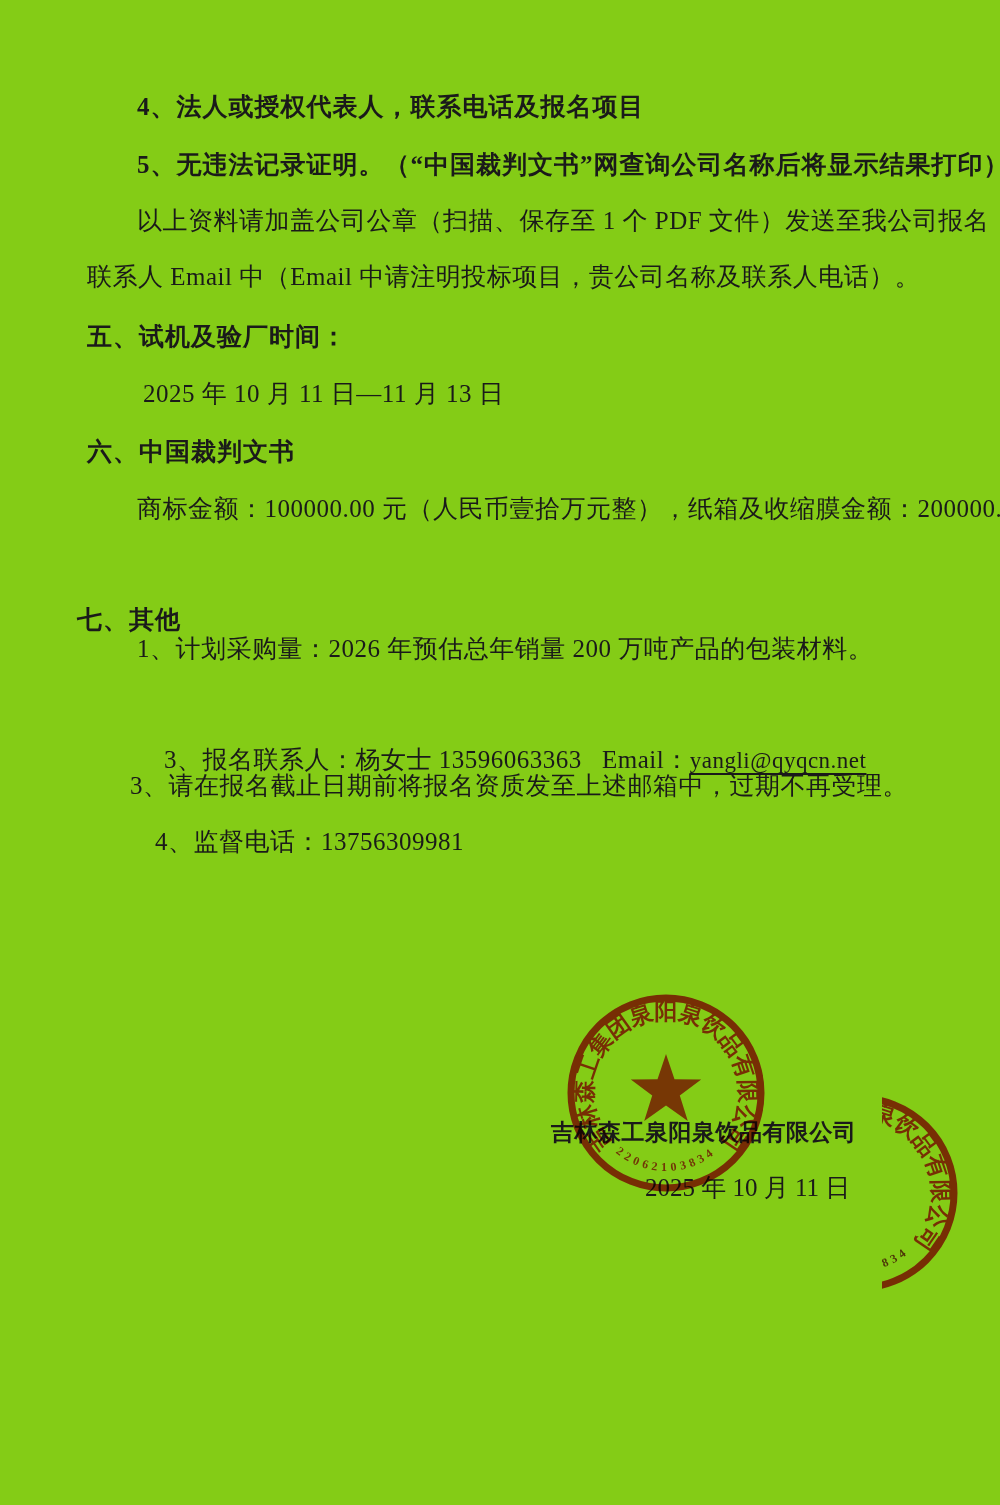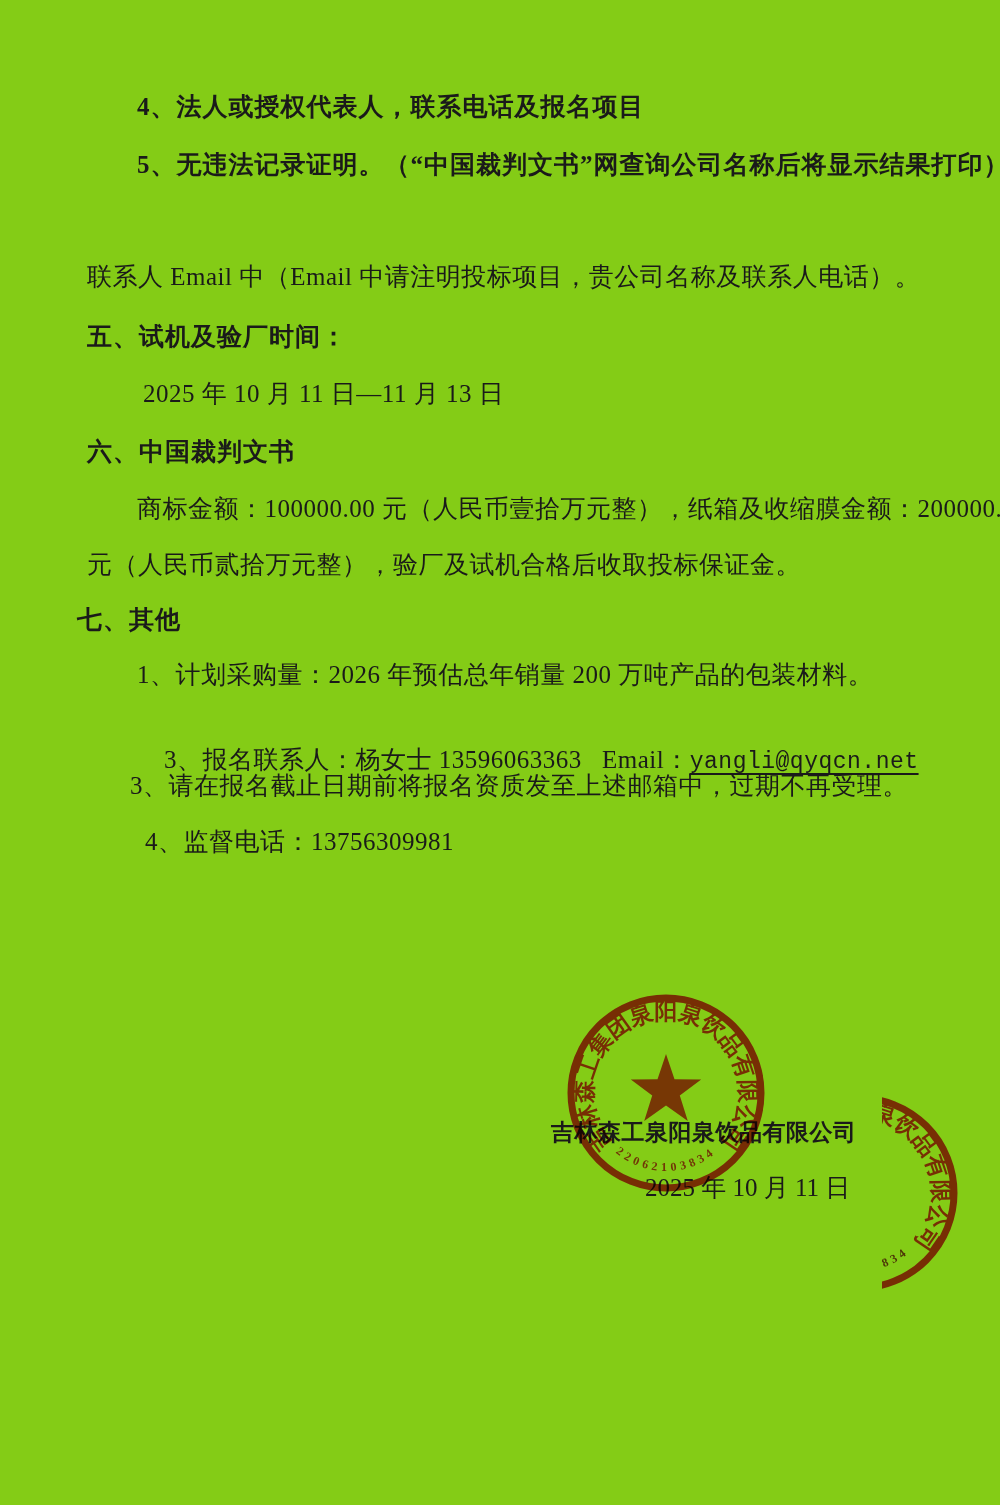--- a/index.html
+++ b/index.html
@@ -15,21 +15,21 @@
     position:absolute;
     font-size:25px;
     line-height:30px;
     white-space:pre;
     letter-spacing:0.5px;
   }
   .bold{font-weight:bold;letter-spacing:1px;}
   .email{
     text-decoration:underline;
     text-underline-offset:5px;
-    font-family:Liberation Mono, monospace;
+    font-family:Liberation Serif, serif;
     font-size:23px;
   }
   .sig-company{
     position:absolute;left:551px;top:1117px;
     font-size:23px;font-weight:bold;letter-spacing:0.5px;white-space:pre;
   }
   .sig-date{
     position:absolute;left:645px;top:1171px;
     font-size:25px;white-space:pre;
   }
@@ -42,33 +42,33 @@
   .stamp-partial{left:759px;top:1093px;width:200px;height:200px;clip-path:inset(0 0 0 123px);}
   .seal-text{font-family:"Liberation Serif","DejaVu Serif",serif;font-weight:bold;}
 </style>
 </head>
 <body>
 
 <main class="page">
 
   <div class="line bold" style="left:137px;top:92px">4、法人或授权代表人，联系电话及报名项目</div>
   <div class="line bold" style="left:137px;top:150px">5、无违法记录证明。（“中国裁判文书”网查询公司名称后将显示结果打印）</div>
+  <div class="line" style="left:137px;top:206px">以上资料请加盖公司公章（扫描、保存至 1 个 PDF 文件）发送至我公司报名</div>
   <div class="line" style="left:87px;top:262px">联系人 Email 中（Email 中请注明投标项目，贵公司名称及联系人电话）。</div>
   <div class="line bold" style="left:87px;top:322px">五、试机及验厂时间：</div>
   <div class="line" style="left:143px;top:379px">2025 年 10 月 11 日—11 月 13 日</div>
   <div class="line bold" style="left:87px;top:437px">六、中国裁判文书</div>
   <div class="line" style="left:137px;top:494px">商标金额：100000.00 元（人民币壹拾万元整），纸箱及收缩膜金额：200000.00</div>
-  <div class="line" style="left:87px;top:550px">元（人民币贰拾万元整），验厂及试机合格后收取投标保证金。</div>
   <div class="line bold" style="left:77px;top:605px">七、其他</div>
-  <div class="line" style="left:137px;top:660px">1、计划采购量：2026 年预估总年销量 200 万吨产品的包装材料。</div>
+  <div class="line" style="left:137px;top:634px">1、计划采购量：2026 年预估总年销量 200 万吨产品的包装材料。</div>
   <div class="line" style="left:137px;top:715px">
     <span>3、报名联系人：杨女士 13596063363   Email：</span><span class="email">yangli@qyqcn.net</span>
   </div>
   <div class="line" style="left:130px;top:771px">3、请在报名截止日期前将报名资质发至上述邮箱中，过期不再受理。</div>
-  <div class="line" style="left:145px;top:827px">4、监督电话：13756309981</div>
+  <div class="line" style="left:155px;top:827px">4、监督电话：13756309981</div>
 
   <div class="sig-company">吉林森工泉阳泉饮品有限公司</div>
   <div class="sig-date">2025 年 10 月 11 日</div>
 
   <svg class="stamp stamp-main" viewBox="0 0 200 200">
     <defs>
       <path id="ring1" d="M 47.7 152.3 A 74 74 0 1 1 152.3 152.3" fill="none"></path>
       <path id="serial1" d="M 29.3 133 A 78 78 0 0 0 170.7 133" fill="none"></path>
     </defs>
     <circle cx="100" cy="100" r="95" fill="none" stroke="#e42a1e" stroke-width="7"></circle>

